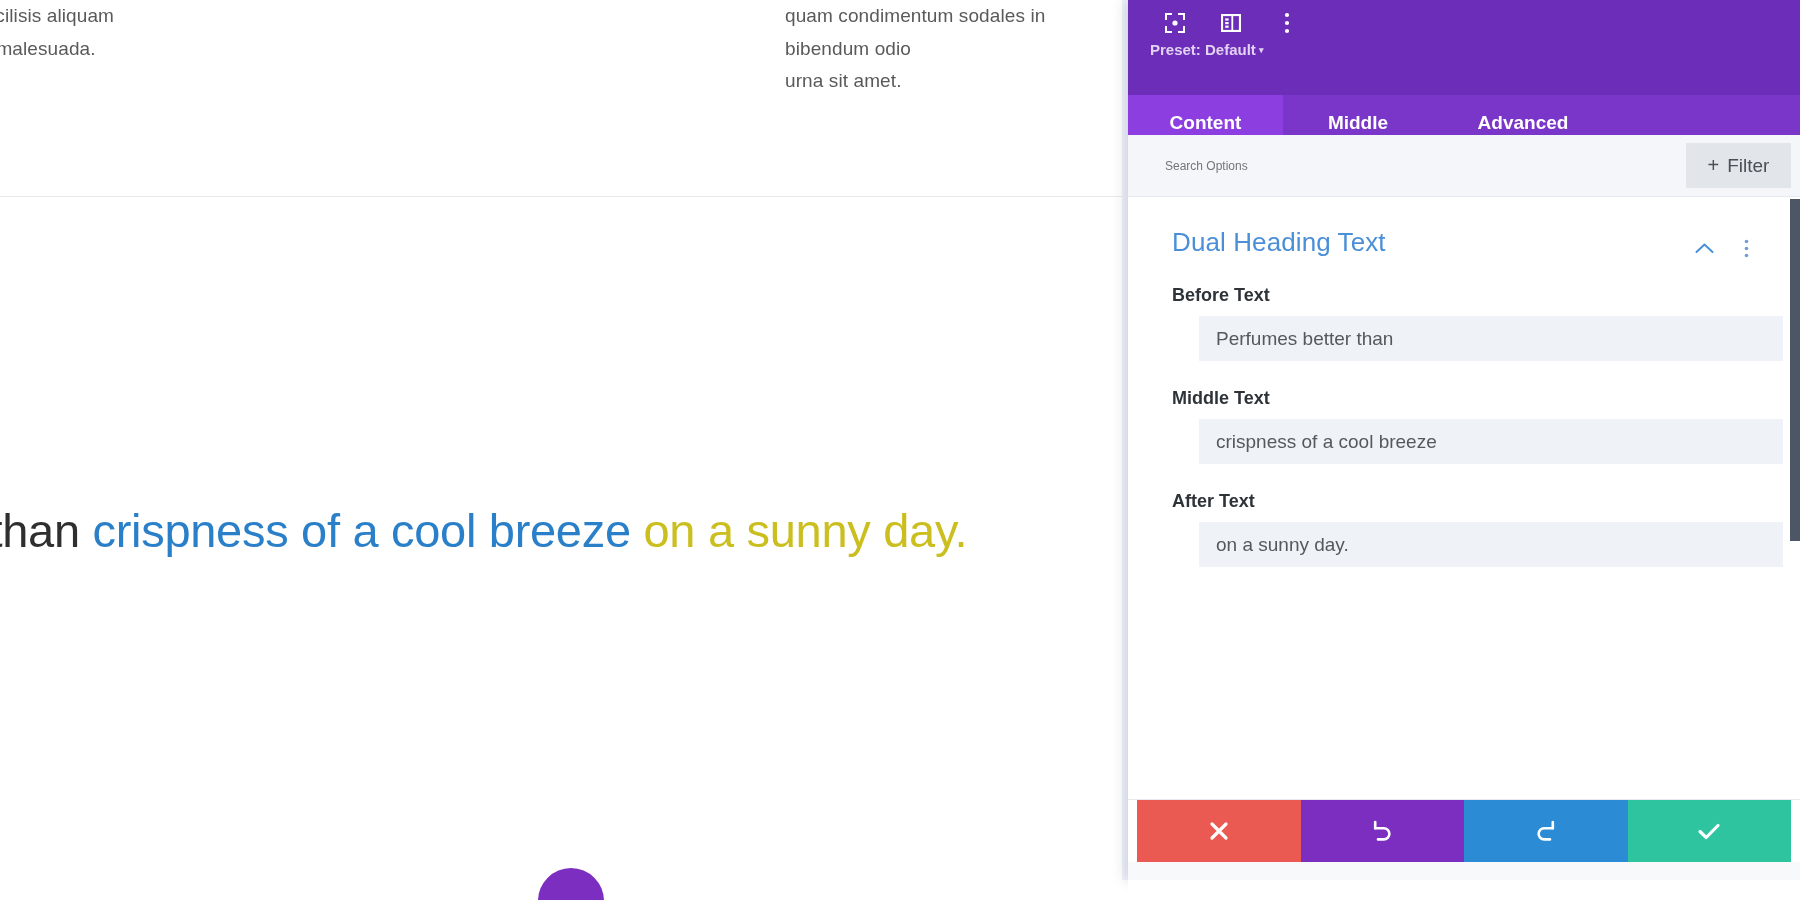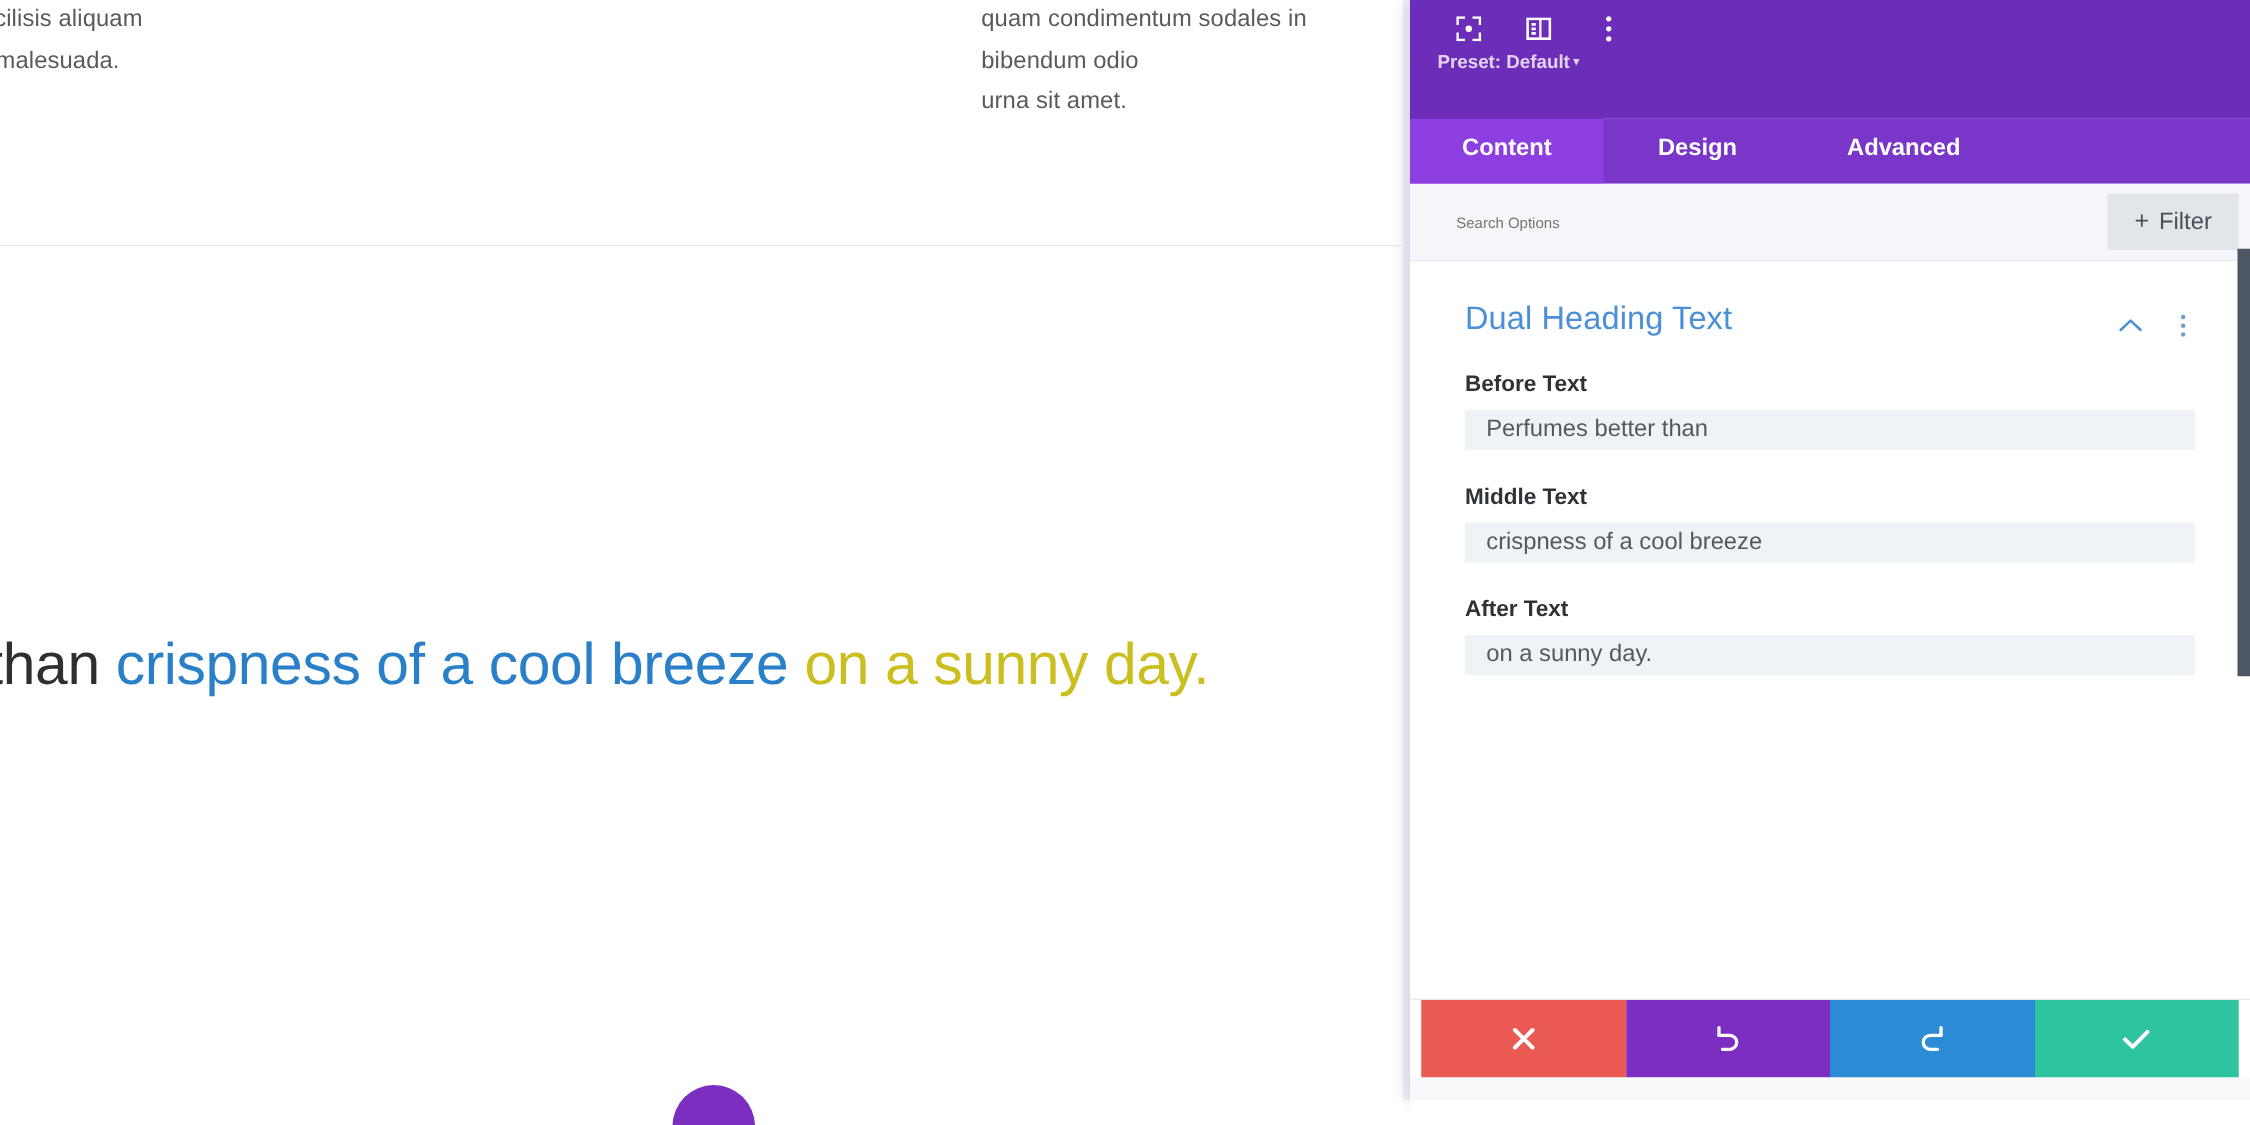--- a/index.html
+++ b/index.html
@@ -171,23 +171,22 @@
     display: inline-block;
     margin-left: 3px;
     font-size: 9px;
     vertical-align: 2px;
   }
 
   
   .panel-tabs {
     display: flex;
     background: #7a36c9;
-    height: 52px;
+    height: 40px;
     flex: 0 0 auto;
-    align-items: flex-end;
   }
 
   .tab {
     display: flex;
     align-items: center;
     justify-content: center;
     color: #ffffff;
     font-size: 19px;
     font-weight: bold;
     cursor: pointer;
@@ -271,28 +270,29 @@
 
   .field { margin-top: 27px; }
   .field-label {
     font-size: 18px;
     font-weight: bold;
     color: #2e3338;
     margin-bottom: 10px;
   }
   .field-input {
     width: 100%;
-    height: 32px;
+    height: 45px;
     background: #eff2f6;
     border: none;
     outline: none;
     padding: 0 17px;
     font-size: 19px;
     color: #55595f;
     font-family: "Liberation Sans", sans-serif;
+    margin-left: 27px;
   }
 
   .body-bottom-rule {
     position: absolute;
     left: 0;
     bottom: 0;
     width: 100%;
     height: 1px;
     background: #e6eaf0;
   }
@@ -416,21 +416,21 @@
 
         </div>
       </div>
       <div class="panel-preset">
         <span>Preset: Default</span><span class="caret-dn">▾</span>
       </div>
     </div>
 
     <div class="panel-tabs">
       <div class="tab tab-content">Content</div>
-      <div class="tab tab-design">Design</div>
+      <div class="tab tab-design">Middle</div>
       <div class="tab tab-advanced">Advanced</div>
     </div>
 
     <div class="panel-search">
       <input class="search-input-fake" type="text" placeholder="Search Options" style="">
       <div class="filter-button">
         <span class="filter-plus">+</span>
         <span>Filter</span>
       </div>
     </div>

